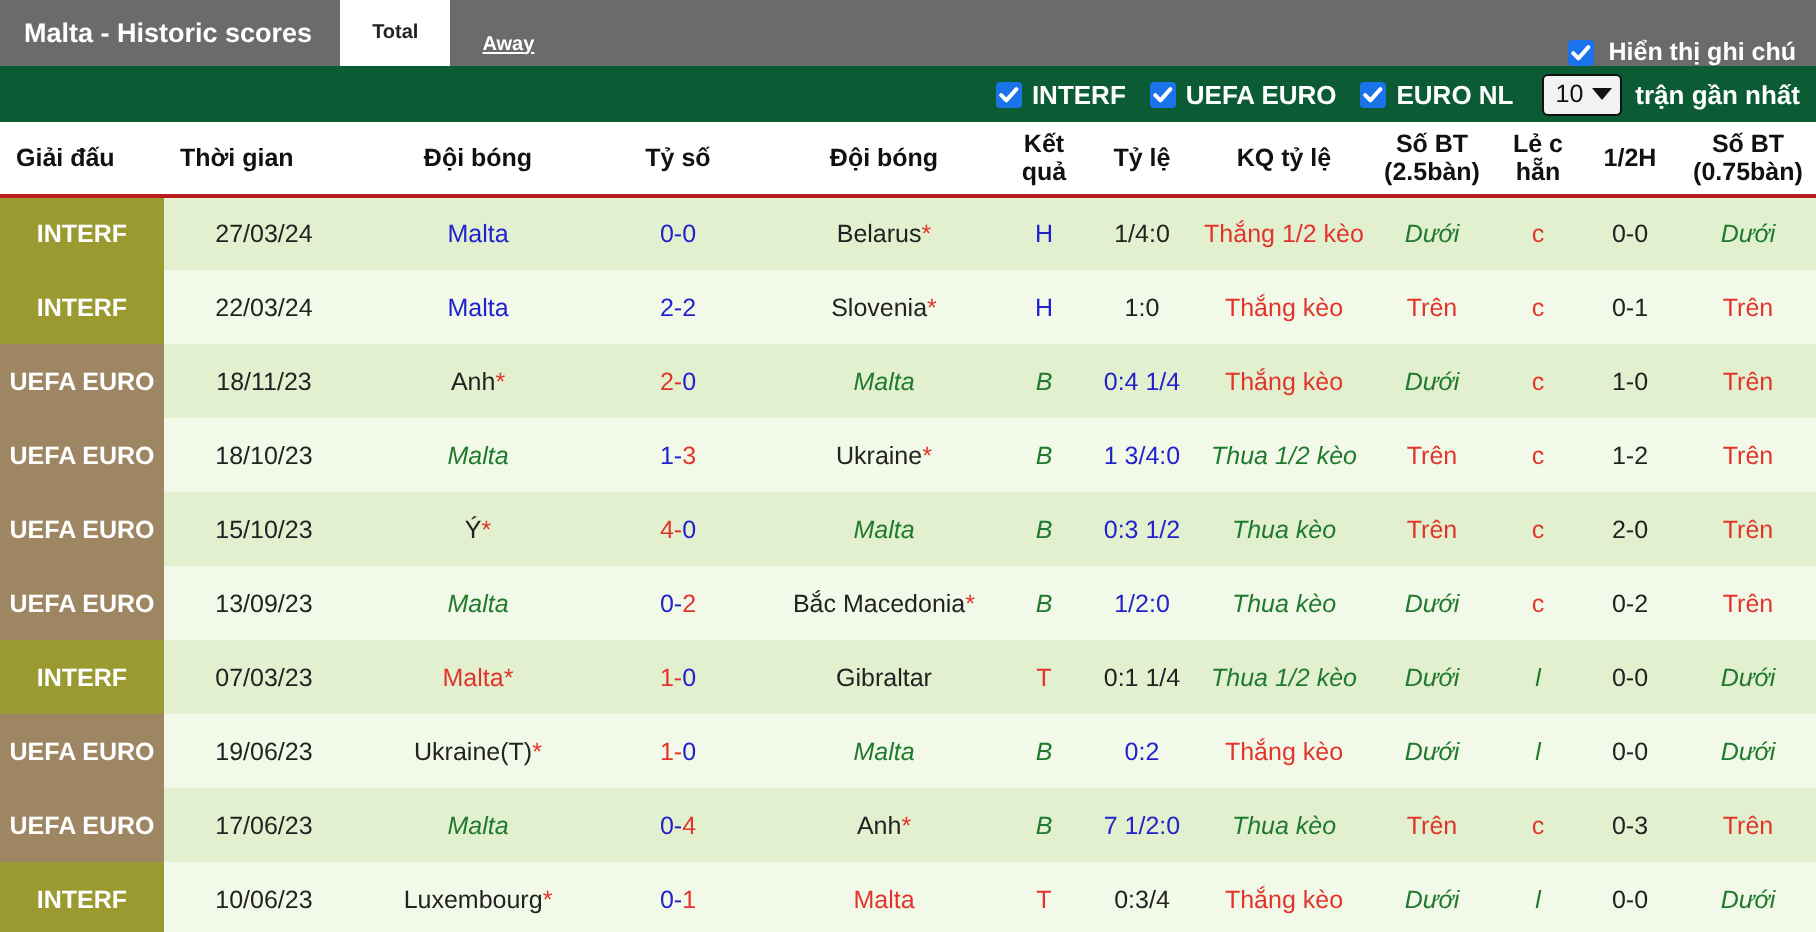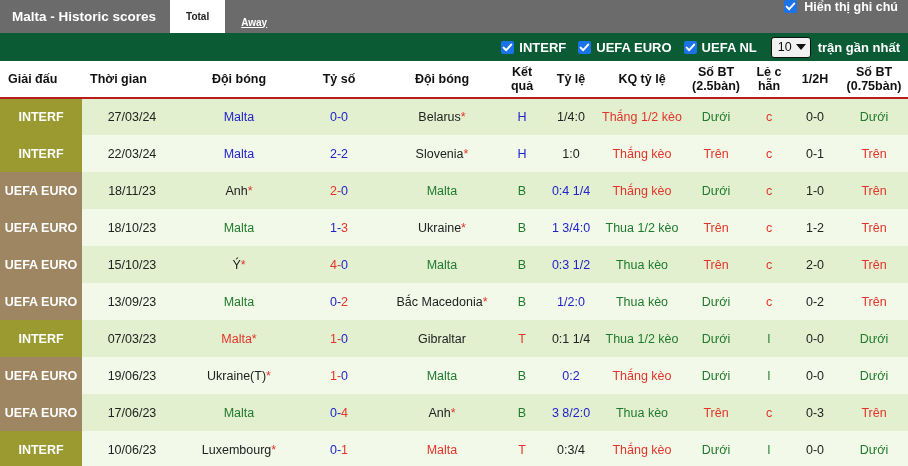--- a/index.html
+++ b/index.html
@@ -22,21 +22,21 @@
   }
   .tabbar .tab{
     display:flex;align-items:center;justify-content:center;
     font-size:10px;font-weight:bold;color:#ffffff;
     padding:0 16px;white-space:nowrap;cursor:pointer;
   }
   .tabbar .tab.active{background:#ffffff;color:#222222;}
   .tabbar .tab.link{color:#ffffff;text-decoration:underline;margin-top:11px;}
   .tabbar .spacer{flex:1;}
   .tabbar .note{
-    display:flex;align-items:flex-start;gap:7px;
+    display:flex;align-items:flex-end;gap:7px;
     padding:0 10px 0 0;color:#ffffff;font-size:12.5px;font-weight:bold;
     white-space:nowrap;
   }
   
   .cb{
     width:13px;height:13px;border-radius:2px;background:#1a73e8;
     display:inline-flex;align-items:center;justify-content:center;
     flex:0 0 auto;
   }
   .cb svg{display:block;}
@@ -78,21 +78,21 @@
   tbody tr.r-odd{background:#f2f9e8;}
   td.league{
     color:#ffffff;font-weight:bold;font-size:12.5px;line-height:1.05;
     padding:1px 2px;word-break:break-word;
   }
   td.league.interf{background:#9a9a30;}
   td.league.euro{background:#9e8663;}
   td.time{color:#222222;font-size:12.5px;}
   .c-blue{color:#2222cc;}
   .c-red{color:#e2342a;}
-  .c-green{color:#1f7a2e;}
+  .c-green{color:#1f7a2e;font-style:italic;}
   .c-dark{color:#222222;}
   .star{color:#e2342a;}
   td.teamcell{font-size:13px;}
   td.scorecell{font-size:13px;font-weight:normal;}
   td.small{font-size:12.5px;}
 </style>
 </head>
 <body>
 
 <div class="tabbar">
@@ -130,21 +130,21 @@
         </svg>
     </span>
     <span>UEFA EURO</span>
   </div>
   <div class="fitem">
     <span class="cb">
       <svg width="11" height="11" viewBox="0 0 11 11">
           <path d="M1.6 5.6 L4.2 8.2 L9.2 2.6" stroke="#fff" stroke-width="2" fill="none" stroke-linecap="round" stroke-linejoin="round"></path>
         </svg>
     </span>
-    <span>UEFA NL</span>
+    <span>EURO NL</span>
   </div>
   <div class="selwrap">
     <div class="fakesel">
       <span>10</span>
       <span class="caret"></span>
     </div>
   </div>
   <div class="suffix">trận gần nhất</div>
 </div>
 
@@ -292,21 +292,21 @@
         <td class="small c-dark">0-0</td>
         <td class="small c-green">Dưới</td>
       </tr>
       <tr class="r-even">
         <td class="league euro">UEFA EURO</td>
         <td class="time">17/06/23</td>
         <td class="teamcell"><span class="c-green">Malta</span></td>
         <td class="scorecell"><span class="c-blue">0</span><span class="c-blue">-</span><span class="c-red">4</span></td>
         <td class="teamcell"><span class="c-dark">Anh</span><span class="star">*</span></td>
         <td class="small c-green">B</td>
-        <td class="small c-blue">3 8/2:0</td>
+        <td class="small c-blue">7 1/2:0</td>
         <td class="small c-green">Thua kèo</td>
         <td class="small c-red">Trên</td>
         <td class="small c-red">c</td>
         <td class="small c-dark">0-3</td>
         <td class="small c-red">Trên</td>
       </tr>
       <tr class="r-odd">
         <td class="league interf">INTERF</td>
         <td class="time">10/06/23</td>
         <td class="teamcell"><span class="c-dark">Luxembourg</span><span class="star">*</span></td>

